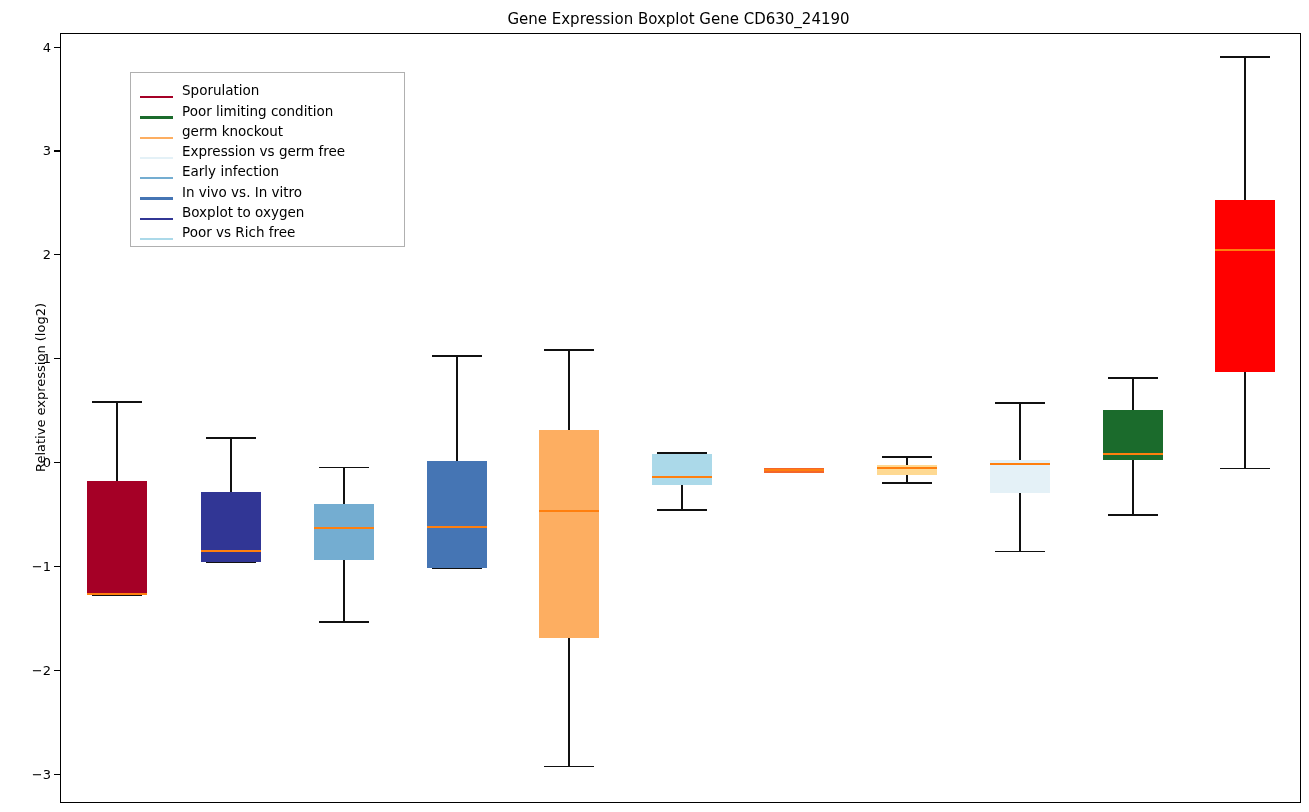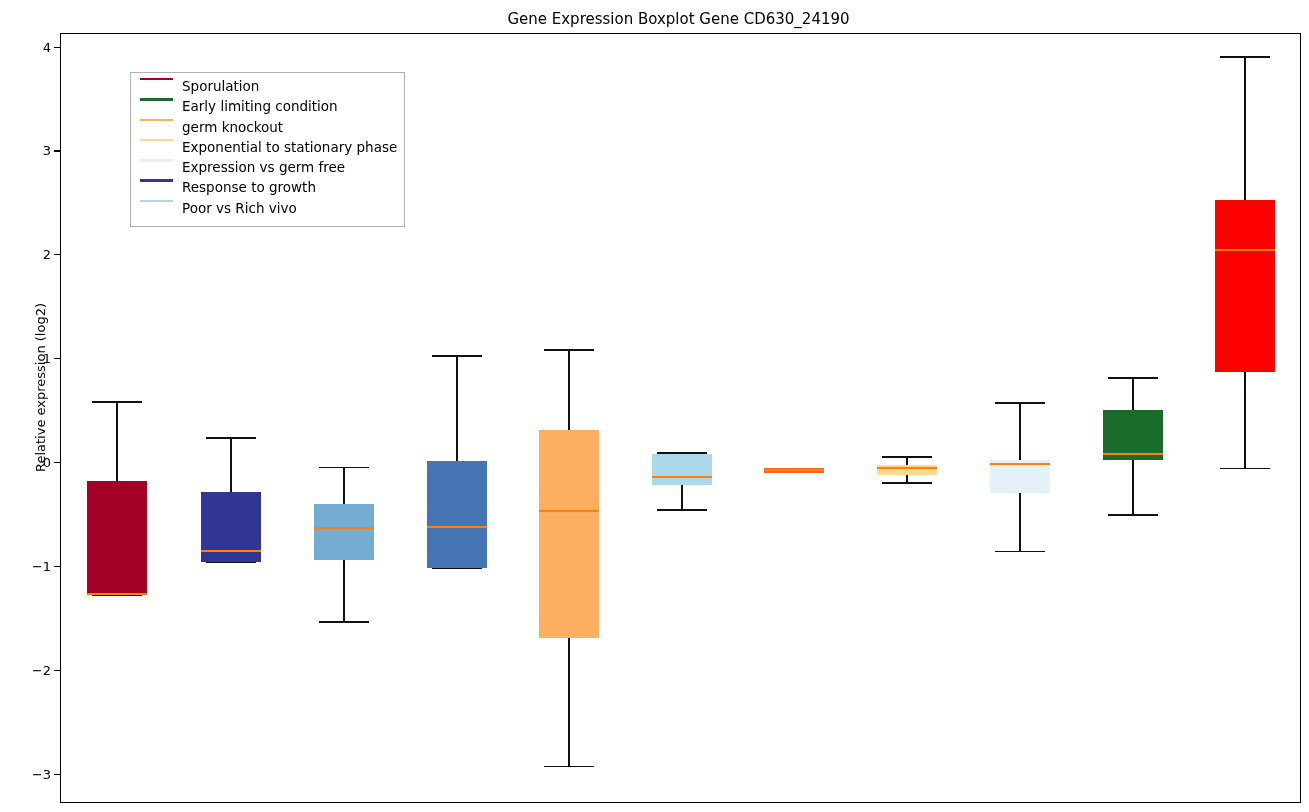--- a/index.html
+++ b/index.html
@@ -17,21 +17,21 @@
   .tick-label{position:absolute;right:66px;font-size:13px;text-align:right;width:60px;
               transform:translateY(-50%);color:#000;}
 
   .whisker-line{position:absolute;width:1.3px;background:#111;}
   .cap{position:absolute;height:1.6px;background:#111;}
   .box{position:absolute;box-sizing:border-box;}
   .median{position:absolute;height:2px;background:#ff7f0e;}
 
   #legend{position:absolute;left:69px;top:38px;width:275px;
           border:1px solid #b0b0b0;background:#ffffff;padding:5px 0 6px 0;box-sizing:border-box;}
-  .legend-row{display:flex;align-items:flex-start;height:20.3px;padding-left:9px;}
+  .legend-row{display:flex;align-items:flex-end;height:20.3px;padding-left:9px;}
   .legend-swatch{width:33px;height:2.4px;margin-right:9px;flex:0 0 auto;}
   .legend-text{font-size:13.5px;color:#000;white-space:nowrap;}
 </style>
 </head>
 <body>
 
 <div id="figure">
 
   <div id="title">Gene Expression Boxplot Gene CD630_24190</div>
 
@@ -148,38 +148,42 @@
         </div>
       </div>
 
     <div id="legend">
         <div class="legend-row">
           <span class="legend-swatch" style="background: rgb(165, 0, 38);"></span>
           <span class="legend-text">Sporulation</span>
         </div>
         <div class="legend-row">
           <span class="legend-swatch" style="background: rgb(27, 107, 44);"></span>
-          <span class="legend-text">Early limiting condition</span>
+          <span class="legend-text">Poor limiting condition</span>
         </div>
         <div class="legend-row">
           <span class="legend-swatch" style="background: rgb(253, 174, 97);"></span>
           <span class="legend-text">germ knockout</span>
         </div>
         <div class="legend-row">
-          <span class="legend-swatch" style="background: rgb(254, 217, 146);"></span>
-          <span class="legend-text">Exponential to stationary phase</span>
-        </div>
-        <div class="legend-row">
           <span class="legend-swatch" style="background: rgb(228, 241, 247);"></span>
           <span class="legend-text">Expression vs germ free</span>
         </div>
         <div class="legend-row">
+          <span class="legend-swatch" style="background: rgb(116, 173, 209);"></span>
+          <span class="legend-text">Early infection</span>
+        </div>
+        <div class="legend-row">
+          <span class="legend-swatch" style="background: rgb(69, 117, 180);"></span>
+          <span class="legend-text">In vivo vs. In vitro</span>
+        </div>
+        <div class="legend-row">
           <span class="legend-swatch" style="background: rgb(49, 54, 149);"></span>
-          <span class="legend-text">Response to growth</span>
+          <span class="legend-text">Boxplot to oxygen</span>
         </div>
         <div class="legend-row">
           <span class="legend-swatch" style="background: rgb(171, 217, 233);"></span>
-          <span class="legend-text">Poor vs Rich vivo</span>
+          <span class="legend-text">Poor vs Rich free</span>
         </div>
       </div>
   </div>
 
 </div>
 
 </body></html>

